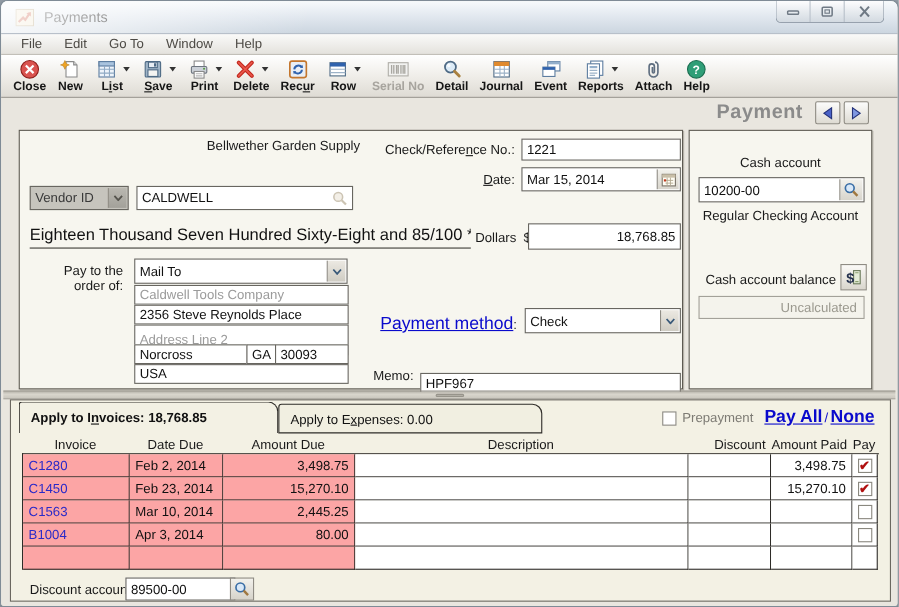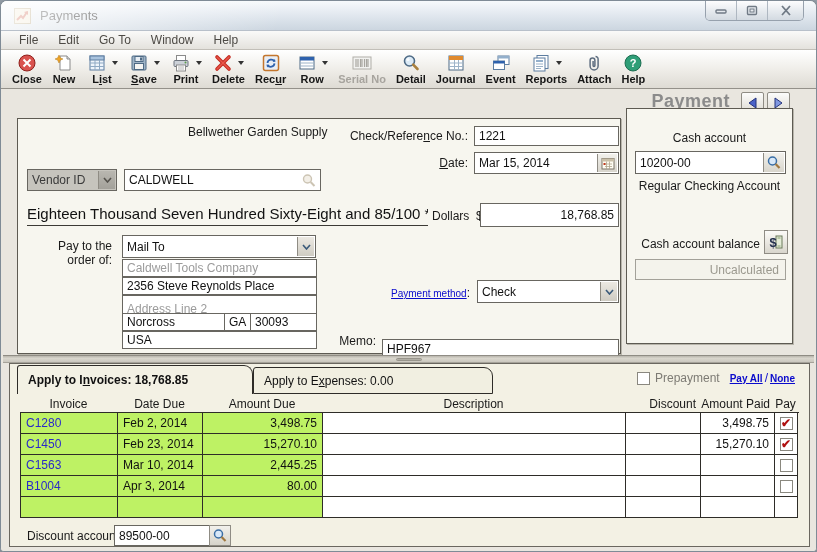--- a/index.html
+++ b/index.html
@@ -67,21 +67,21 @@
   .nav-btn{
     width:23px; height:21px; display:flex; align-items:center; justify-content:center;
     background:linear-gradient(180deg,#fcfcfb,#dedbd3); border:1px solid #8f8c84; border-radius:2px;
   }
   
   .panel-box{
     position:absolute; background:#f7f6ef;
     border:1px solid #5d5a52; box-shadow:1px 1px 0 #b8b5ab;
   }
   .check-box{ left:16px; top:29px; width:604px; height:236px; }
-  .cash-box{ left:625px; top:19px; width:167px; height:236px; }
+  .cash-box{ left:625px; top:29px; width:167px; height:236px; }
   .lbl{ position:absolute; font-size:12px; color:#1a1a1a; white-space:nowrap; }
   .lbl .u{ text-decoration:underline; }
   .field{
     position:absolute; background:#fff; border:1px solid #686660;
     font-size:12px; color:#111; padding:2px 4px; display:flex; align-items:center;
   }
   .field.right{ justify-content:flex-end; }
   .ghost{ color:#9b9b9b; }
   .inline-btn{
     position:absolute; right:1px; top:1px; bottom:1px; width:20px;
@@ -91,21 +91,21 @@
   .flat-icon{ position:absolute; right:3px; top:2px; }
   .combo-btn{
     position:absolute; right:1px; top:1px; bottom:1px; width:17px;
     background:linear-gradient(180deg,#ece9e2,#cfccc3); border-left:1px solid #8f8c84;
     display:flex; align-items:center; justify-content:center;
   }
   .words-line{
     position:absolute; left:9px; top:86px; width:401px; padding-bottom:3px;
     border-bottom:1px solid #3c3a35; font-size:15px; color:#111; white-space:nowrap; overflow:hidden;
   }
-  .link{ color:#0a0acc; text-decoration:underline; font-size:10px; }
+  .link{ color:#0a0acc; text-decoration:underline; font-size:16px; }
   
   .splitter{
     position:absolute; left:2px; right:2px; top:266px; height:8px;
     background:linear-gradient(180deg,#b9b6ad,#d9d6cd 40%,#cac7be);
     border-top:1px solid #8f8c84; border-bottom:1px solid #a5a299;
   }
   .grip{ position:absolute; left:50%; top:2px; width:26px; height:3px; margin-left:-13px;
          background:#b1aea5; border-radius:2px; border:1px solid #97948b;}
   
   .apply-panel{
@@ -130,21 +130,21 @@
   
   .grid-head, .grid-row{ display:grid; grid-template-columns:97px 85px 120px 303px 75px 74px 23px; }
   .grid-head{ position:absolute; left:10px; top:32px; width:777px; font-size:12px; color:#1a1a1a; }
   .grid-head > div{ display:flex; align-items:center; justify-content:center; height:16px; }
   .grid-head > .r{ justify-content:flex-end; padding-right:4px; }
   .grid{ position:absolute; left:10px; top:48px; width:779px; border-top:1px solid #2e2c28; border-left:1px solid #2e2c28; }
   .cell{
     height:21px; border-right:1px solid #2e2c28; border-bottom:1px solid #2e2c28;
     background:#fff; font-size:12px; display:flex; align-items:center; padding:0 5px; color:#111;
   }
-  .cell.g{ background:#bef264;text-align:center; }
+  .cell.g{ background:#fca5a5;text-align:center; }
   .cell.r{ justify-content:flex-end; }
   .cell.c{ justify-content:center; padding:0; }
   .cell.inv{ color:#2a2ac8; }
   
   .panel-footer-label{ position:absolute; left:17px; top:165px; font-size:12px; color:#1a1a1a; }
   .pf-field{ left:104px; top:161px; width:100px; height:21px; }
   .pf-search{
     position:absolute; left:199px; top:161px; width:22px; height:21px;
     background:linear-gradient(180deg,#f2f1ec,#d6d3ca); border:1px solid #8f8c84;
     display:flex; align-items:center; justify-content:center;

